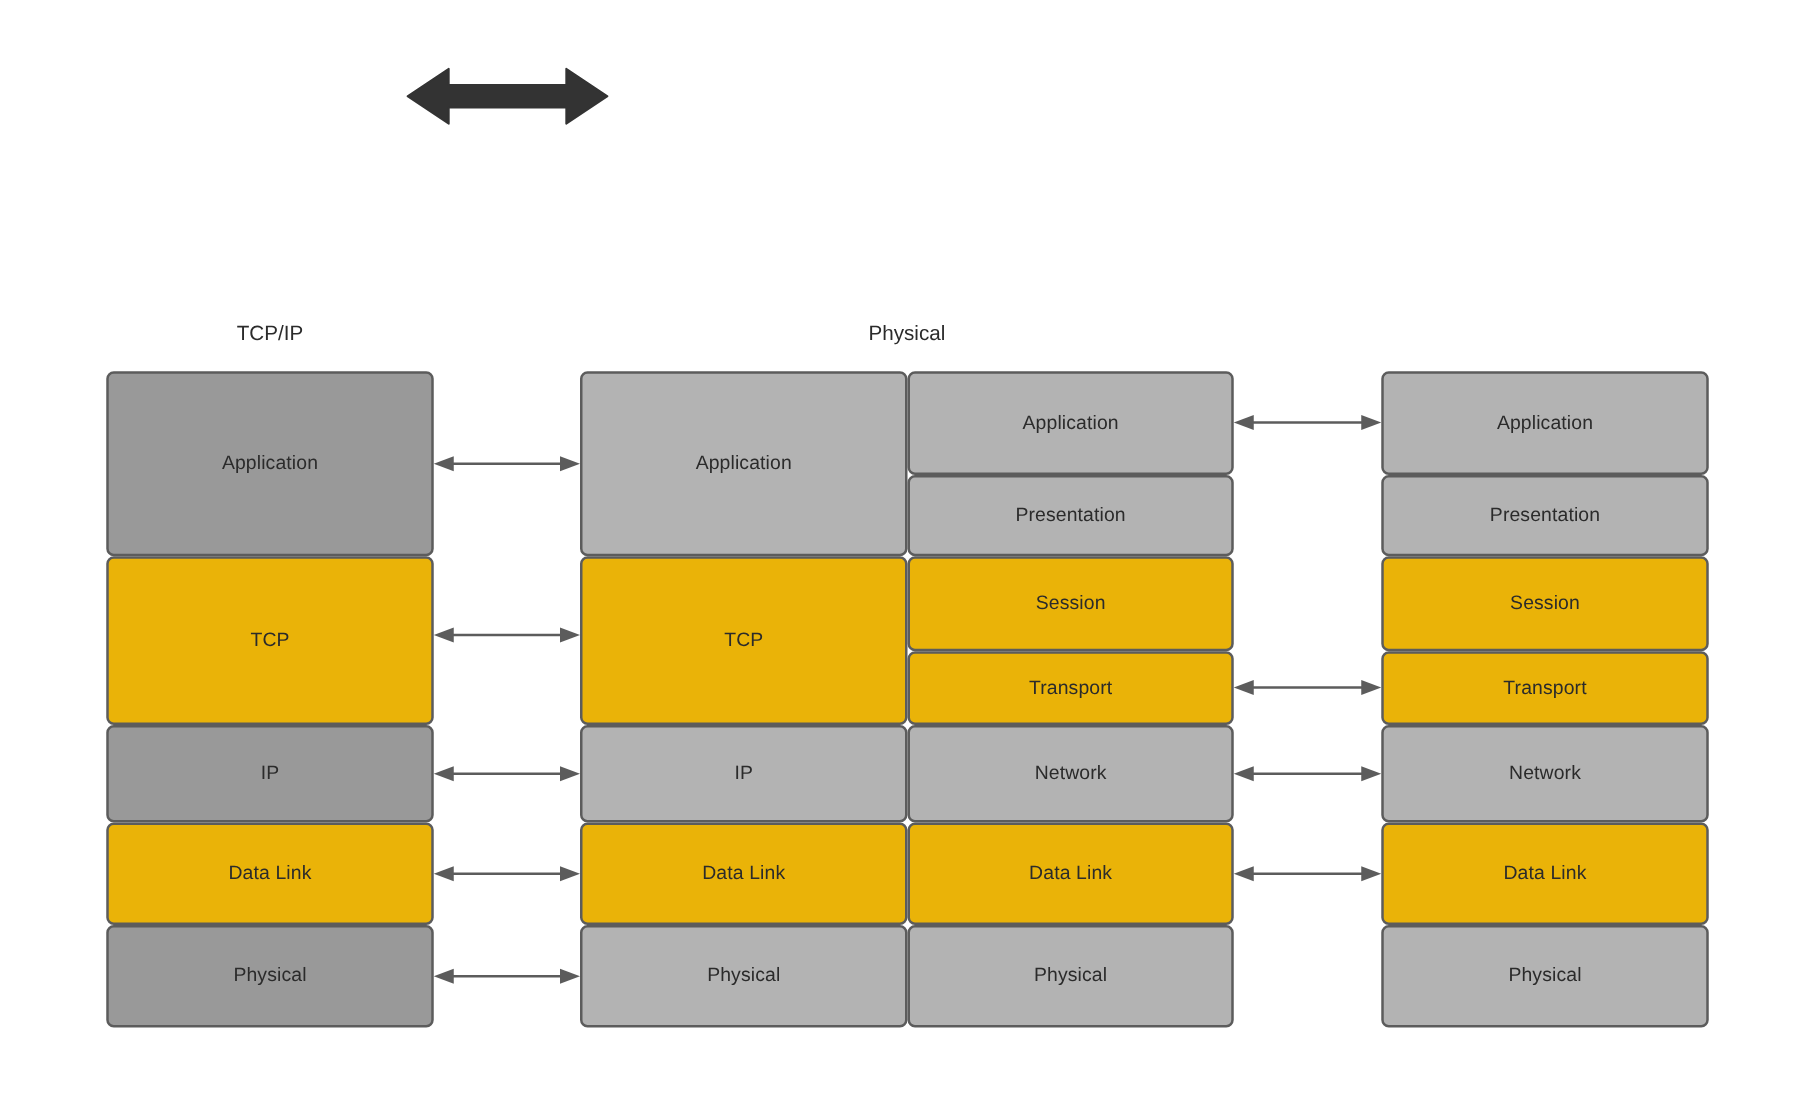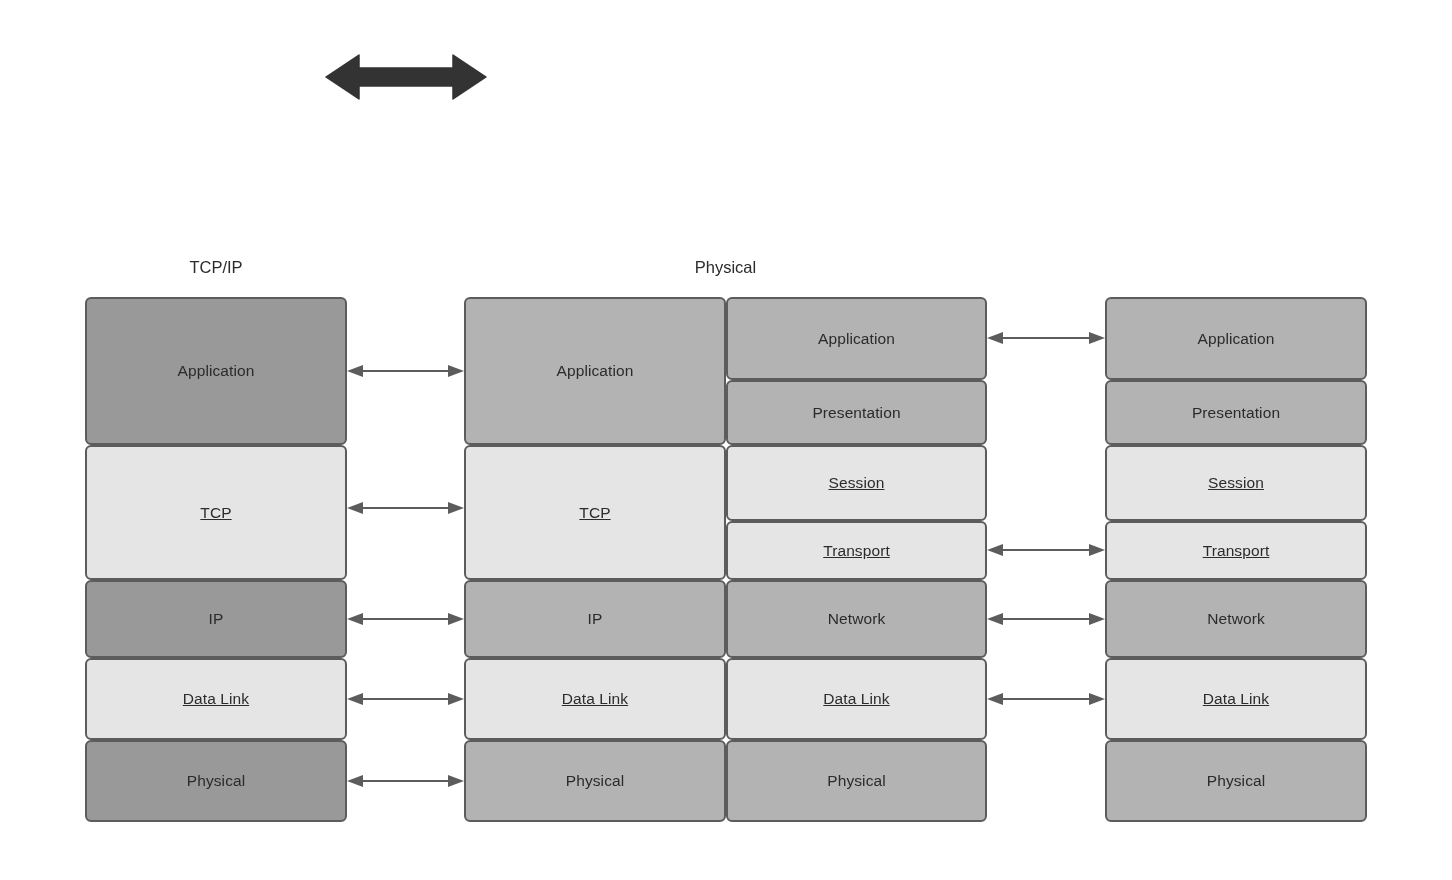--- a/index.html
+++ b/index.html
@@ -51,21 +51,21 @@
     display: flex;
     align-items: center;
     justify-content: center;
     font-size: 15.5px;
     color: #2b2b2b;
     letter-spacing: 0.1px;
     white-space: nowrap;
   }
   .fill-dark  { background: #999999; }
   .fill-mid   { background: #b3b3b3; }
-  .fill-white { background: #e5e5e5; text-decoration: underline; }
+  .fill-white { background: #eab308; }
 
   
   .conn {
     position: absolute;
     height: 16px;
   }
 
   
 </style>
 </head>

